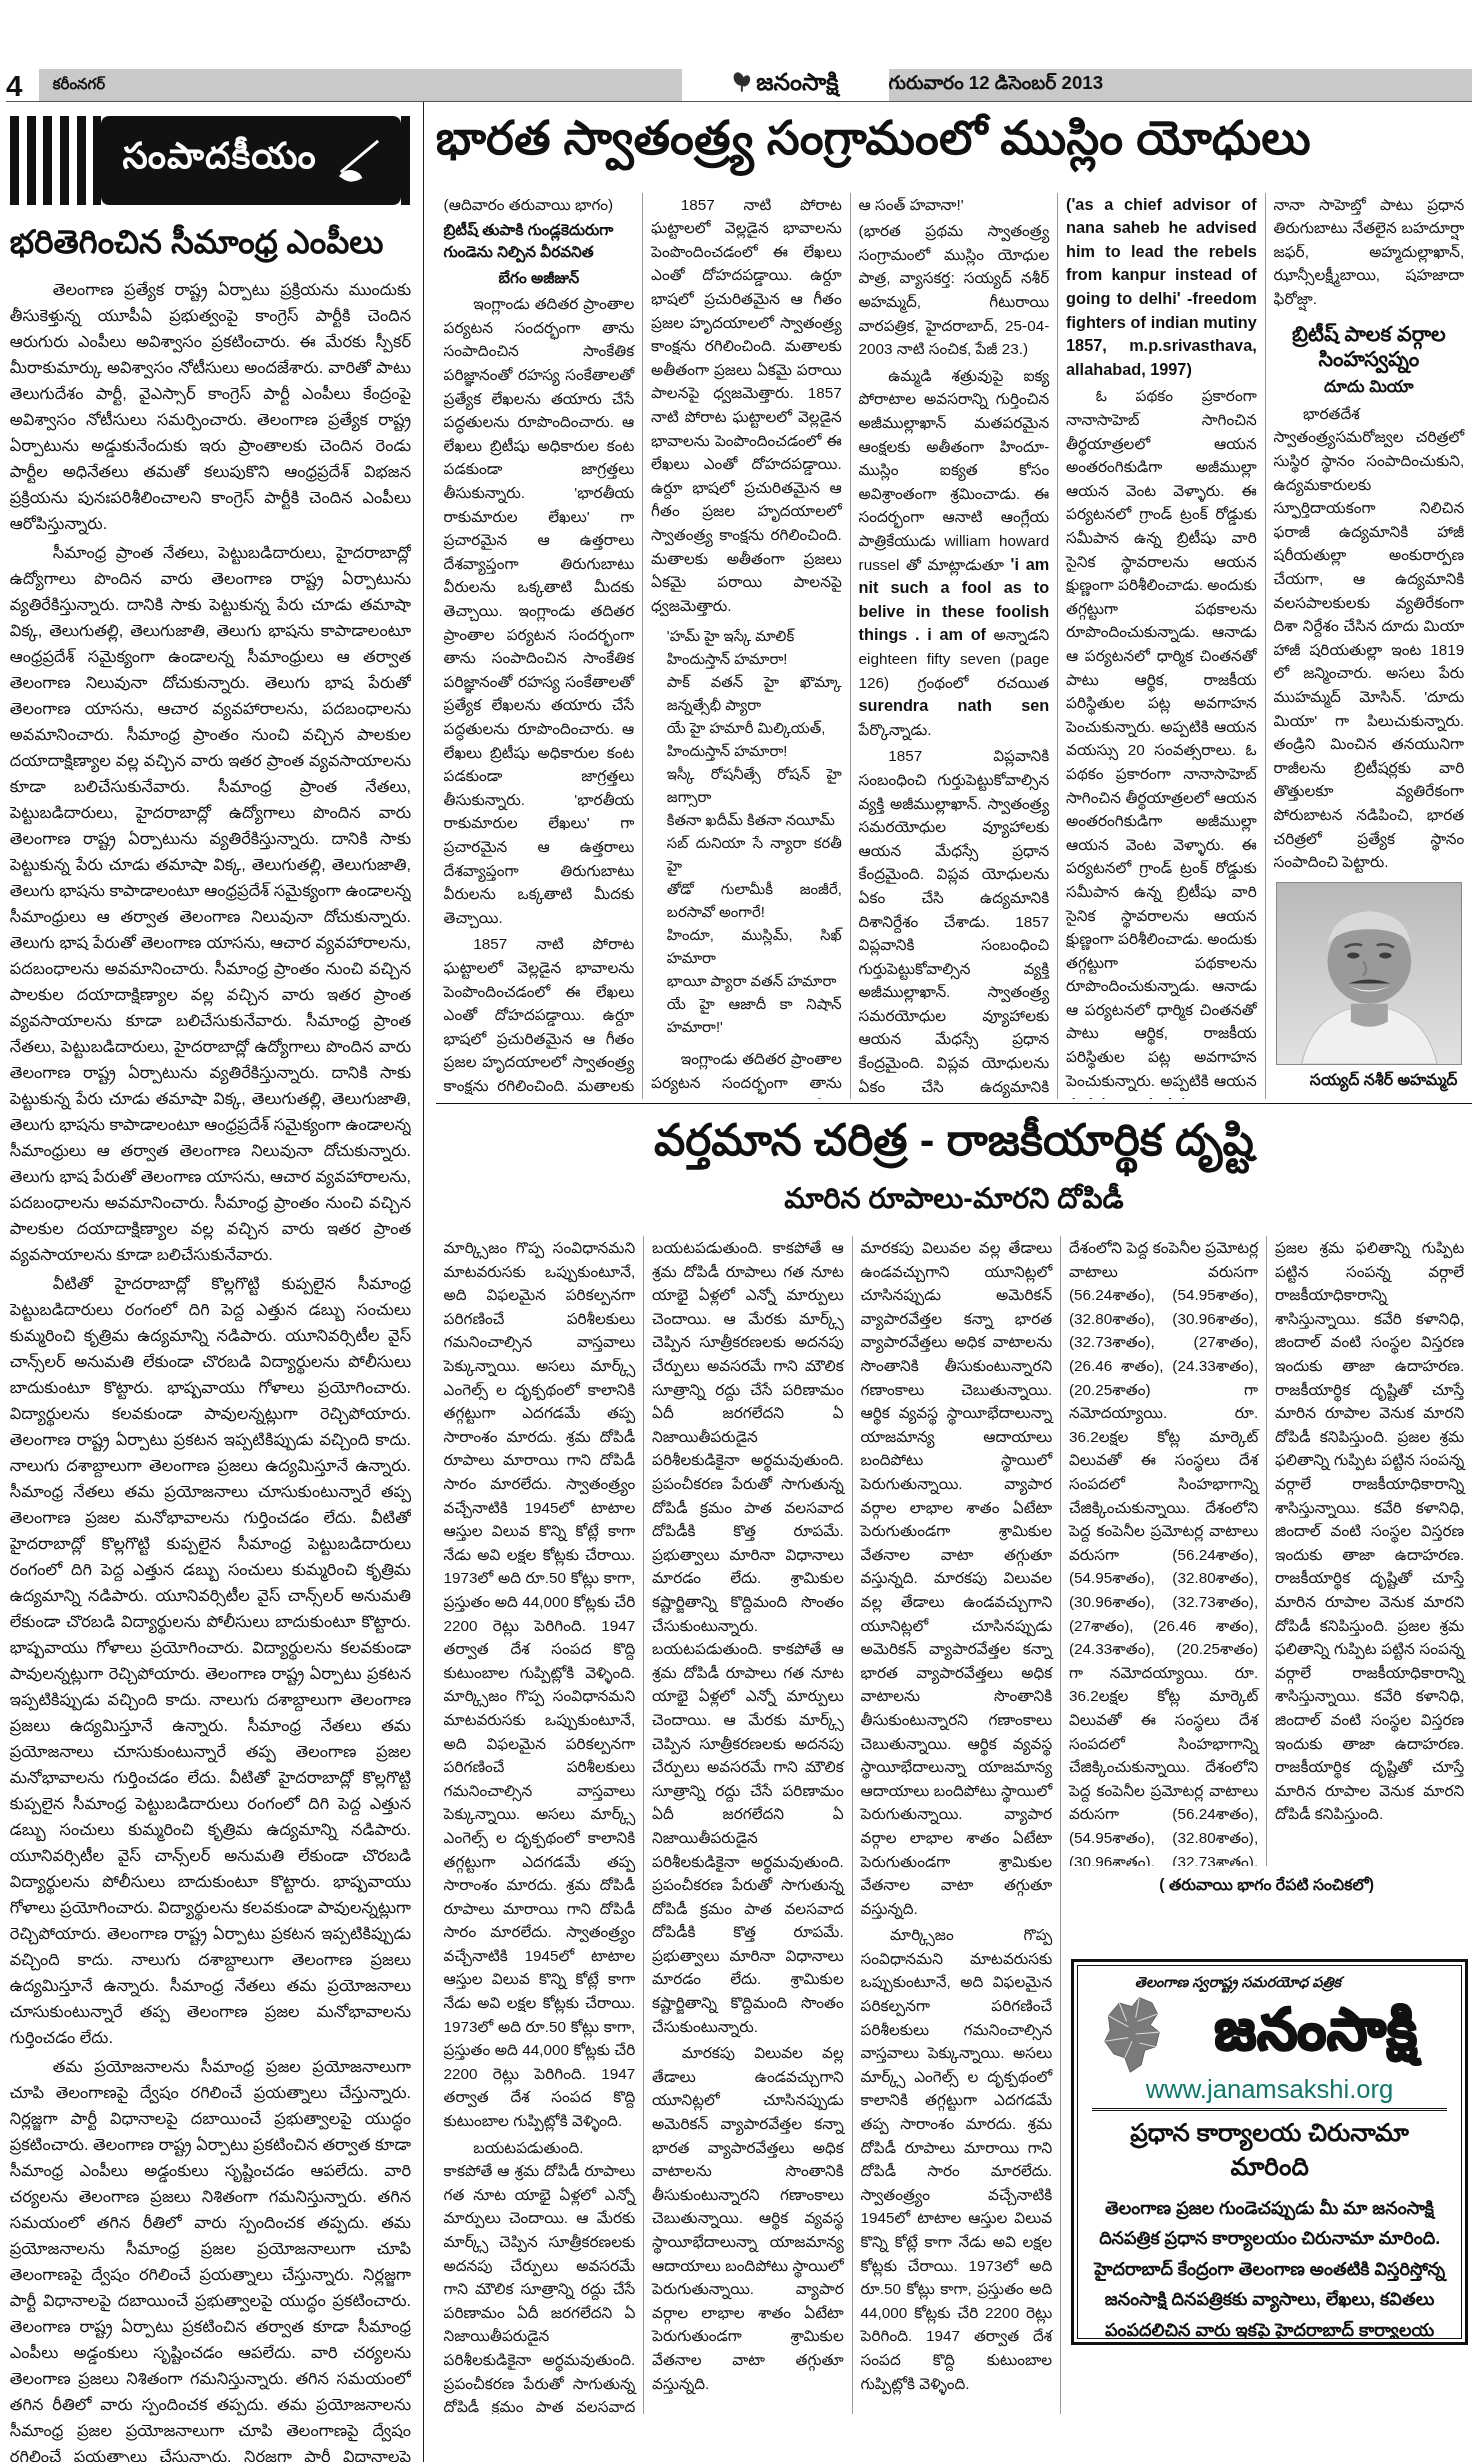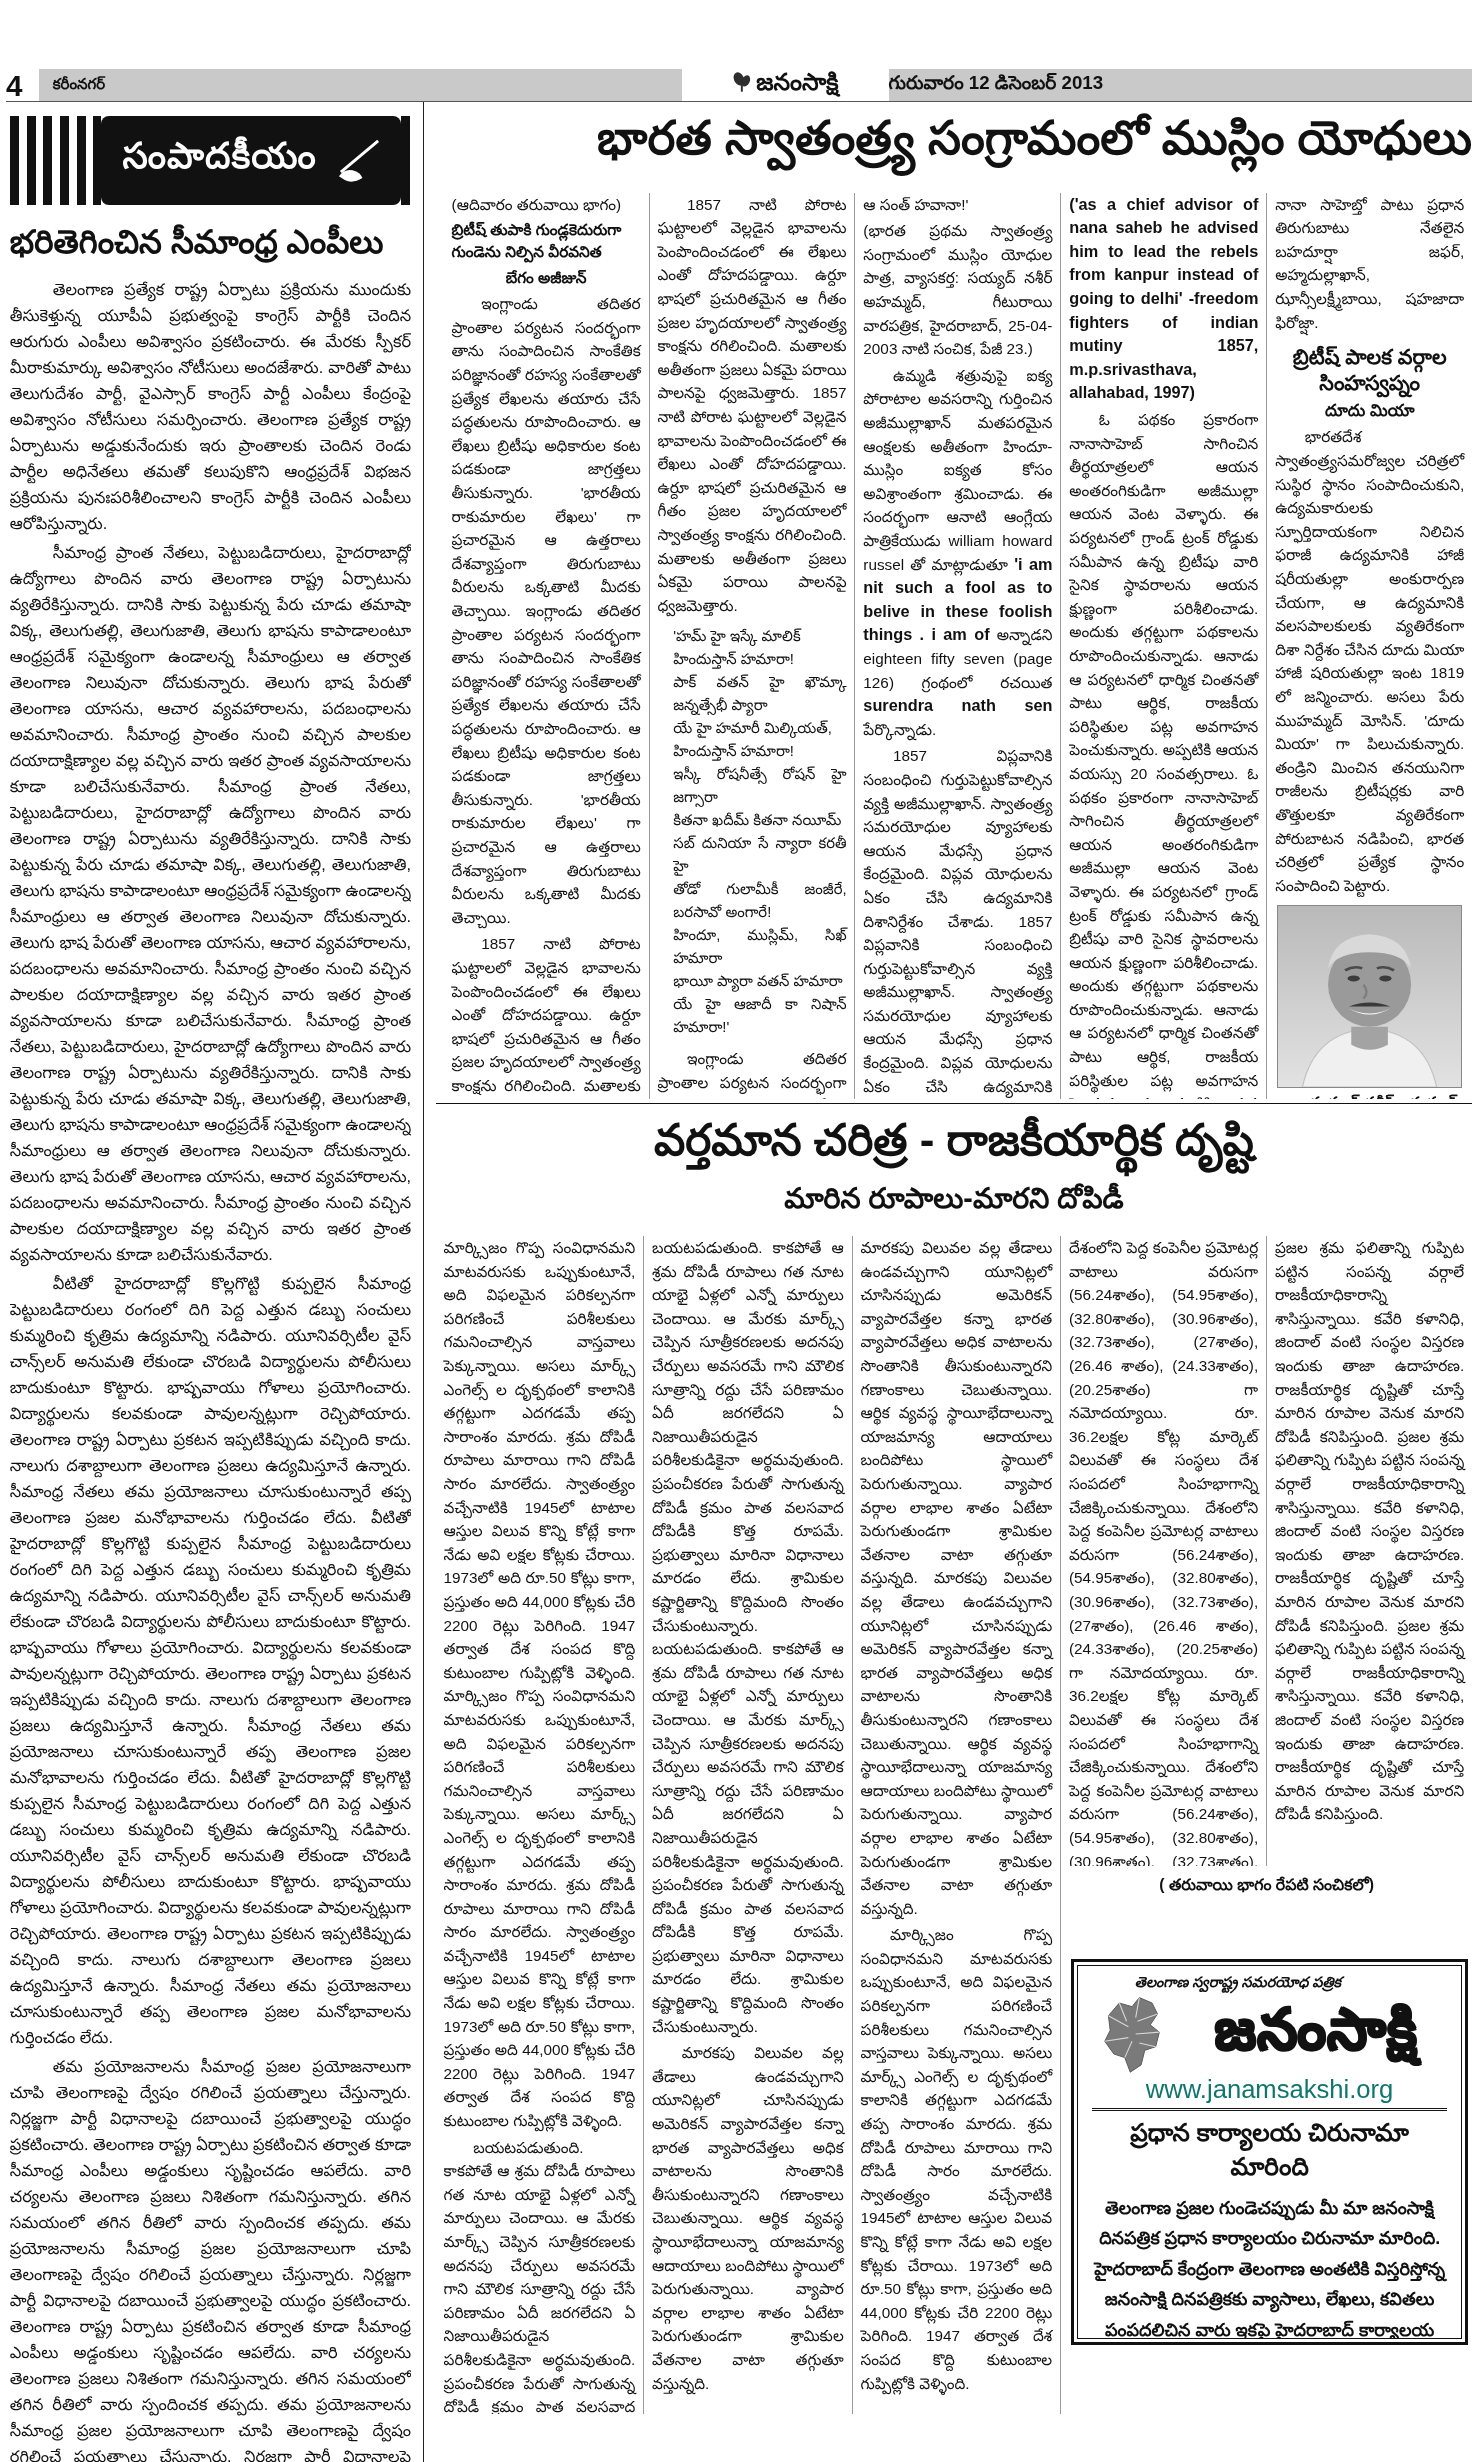--- a/index.html
+++ b/index.html
@@ -25,23 +25,23 @@
   .stripe { background:repeating-linear-gradient(90deg,#111 0 8.9px,#fff 8.9px 16.7px); }
   .stripe.l { width:91px; }
   .stripe.r { flex:1; }
   .edbox { background:#111; color:#fff; border-radius:7.9px; display:flex; align-items:center; padding:0 13.8px 0 21.7px; gap:13.8px; }
   .edbox .t { font-size:36px; font-weight:bold; letter-spacing:1px; }
   .edheadline { font-size:32.5px; font-weight:bold; margin:19.7px 0 13.8px; line-height:1.15; }
   .edbody { height:2211px; overflow:hidden; font-size:16.3px; line-height:26px; text-align:justify; }
   .edbody p { text-indent:43px; margin-bottom:3px; }
 
   
-  .a1head { text-align:right; font-size:47px; font-weight:bold; margin:7.9px 0 15.8px; }
+  .a1head { text-align:left; font-size:47px; font-weight:bold; margin:7.9px 0 15.8px; }
   .cols { display:flex; overflow:hidden; }
-  .a1cols { height:906px;margin-left:8px; }
+  .a1cols { height:906px; }
   .col { flex:1; padding:0 7.9px; overflow:hidden; font-size:15.3px; line-height:23.6px; text-align:justify; }
   .col + .col { border-left:1px solid #9a9a9a; }
   .col p { margin-bottom:3px; text-indent:29.6px; }
   .col p.noind { text-indent:0; }
   .cnote { text-align:left; text-indent:0 !important; margin-bottom:5.9px; }
   .standfirst { font-weight:bold; text-align:left; text-indent:0 !important; line-height:21.7px; margin-bottom:2px; }
   .subject { font-weight:bold; text-align:center; text-indent:0 !important; margin-bottom:5.9px; }
   .poem { padding-left:15.8px; font-size:14.8px; line-height:23px; margin:7.9px 0; }
   .en { font-family:"Liberation Sans",sans-serif; }
   .enb { font-weight:bold; font-size:16.3px; }

